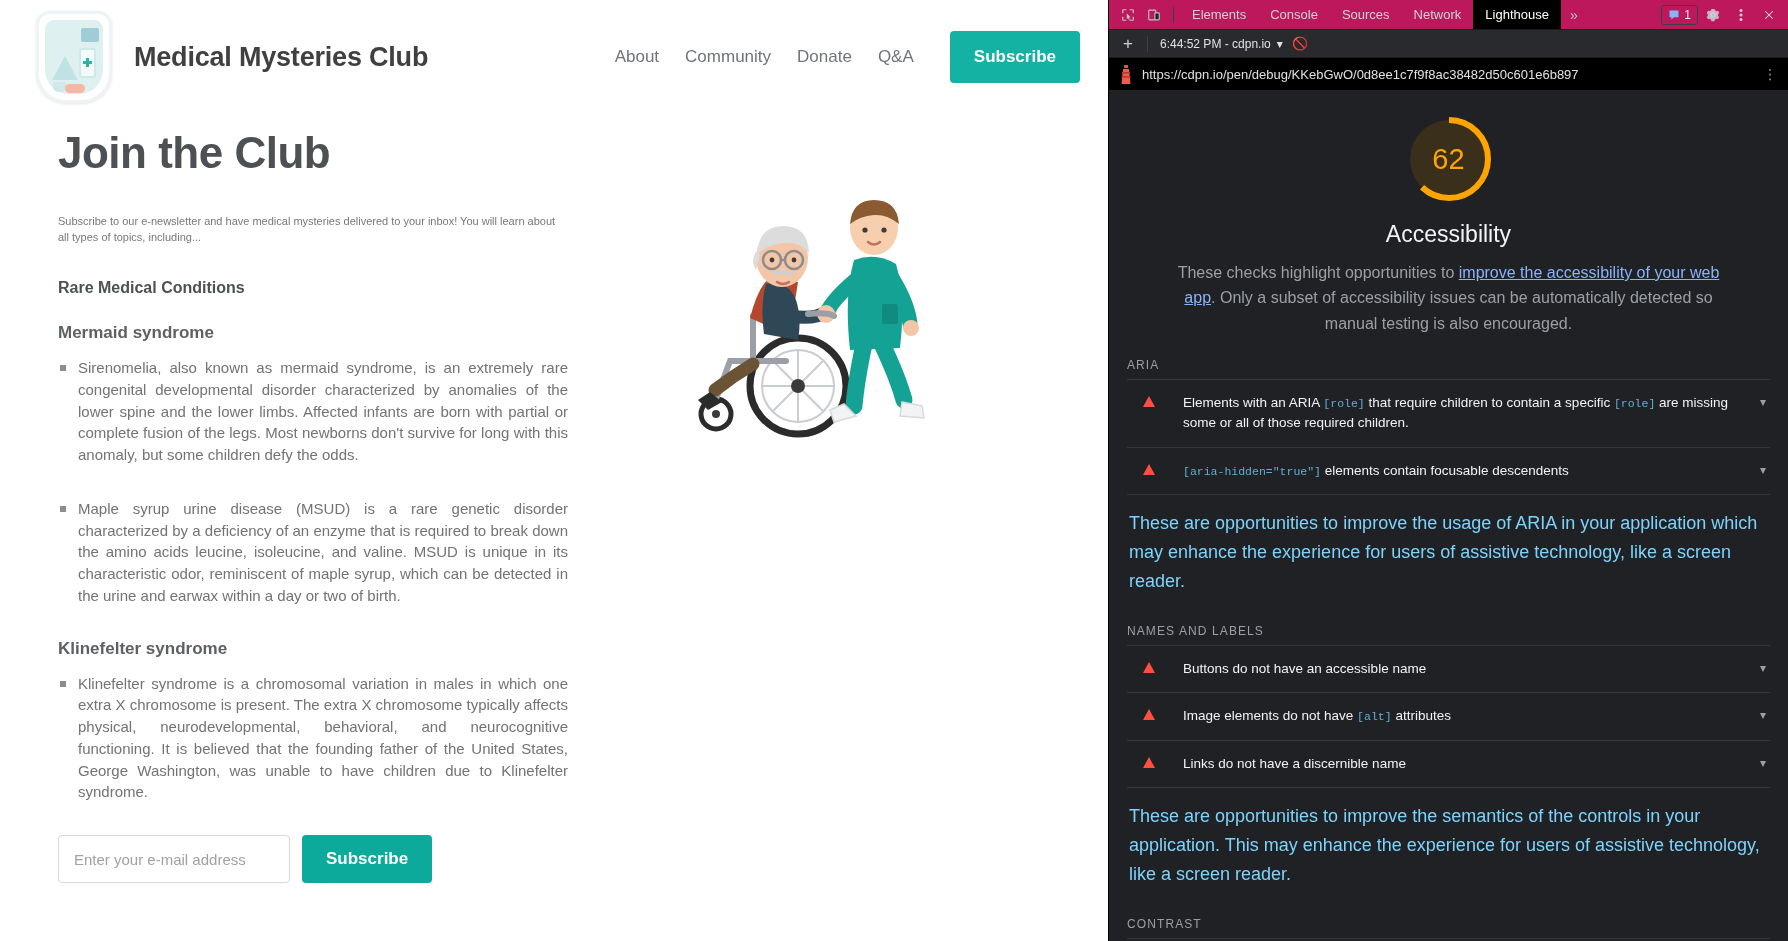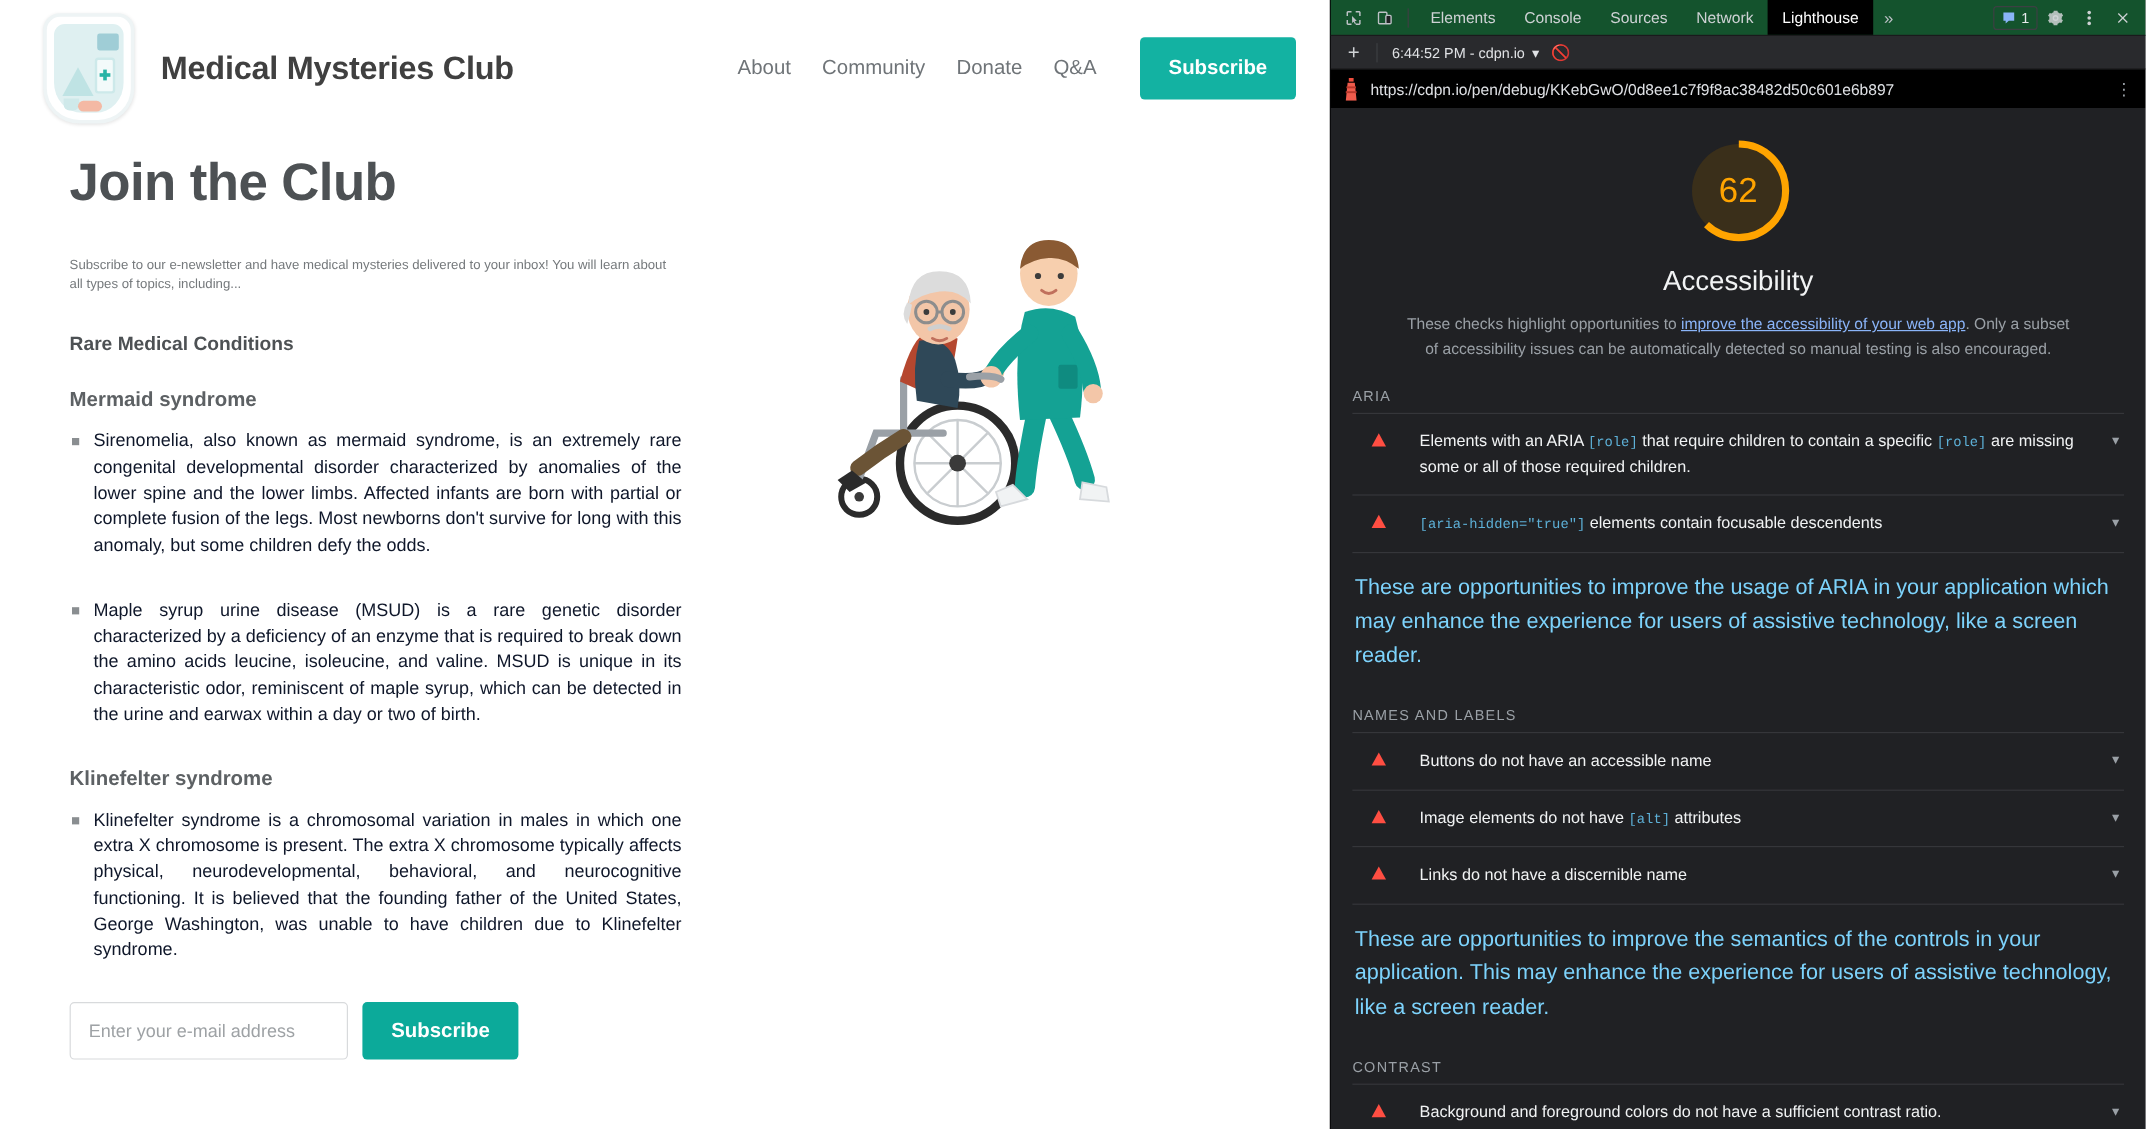--- a/index.html
+++ b/index.html
@@ -88,21 +88,21 @@
   }
   h2.sect {
     font-size: 16px; color: #4d5154; font-weight: bold; margin-bottom: 26px;
   }
   h3.cond {
     font-size: 17px; color: #5d6164; font-weight: bold; margin-bottom: 14px;
   }
   ul.cond-list { list-style: none; margin-bottom: 32px; }
   ul.cond-list li {
     position: relative; padding-left: 20px; max-width: 510px;
-    font-size: 15px; color: #0f172a; line-height: 1.45; text-align: justify;
+    font-size: 15px; color: #737373; line-height: 1.45; text-align: justify;
   }
   ul.cond-list li:before {
     content: ""; position: absolute; left: 2px; top: 8px;
     width: 6px; height: 6px; background: #8a8e91;
   }
   .form-row { display: flex; gap: 12px; margin-top: 10px; align-items: stretch; }
   .email-input {
     width: 232px; height: 48px; border: 1px solid #d8dadc; border-radius: 4px;
     padding: 0 15px; font-size: 15px; color: #8a8e91;
     font-family: "Liberation Sans", sans-serif; background: #fff;
@@ -117,21 +117,21 @@
   
   .illo { position: absolute; right: 130px; top: 196px; width: 320px; height: 270px; }
 
   
   .devtools {
     width: 680px; height: 941px; background: #202124;
     color: #e8eaed; display: flex; flex-direction: column;
     font-size: 12px; border-left: 1px solid #000;
   }
   .dt-toolbar {
-    height: 30px; background: #14532d; display: flex; align-items: center;
+    height: 30px; background: #be185d; display: flex; align-items: center;
     padding: 0 6px; flex: 0 0 auto; border-bottom: 1px solid #1a1a1c;
   }
   .dt-icon-btn {
     width: 26px; height: 24px; display: flex; align-items: center; justify-content: center;
     cursor: pointer; color: #bdc1c6;
   }
   .dt-sep { width: 1px; height: 16px; background: #3c4043; margin: 0 6px; }
   .dt-tabs { display: flex; align-items: center; height: 100%; }
   .dt-tab {
     padding: 0 12px; height: 100%; display: flex; align-items: center;
@@ -171,21 +171,21 @@
   }
   .gauge-wrap { display: flex; flex-direction: column; align-items: center; margin-top: 6px; }
   .gauge { position: relative; width: 94px; height: 94px; }
   .gauge svg { transform: rotate(-90deg); }
   .gauge .score {
     position: absolute; inset: 0; display: flex; align-items: center; justify-content: center;
     font-size: 29px; color: #ffa400;
   }
   .cat-title { font-size: 23px; color: #f1f3f4; margin-top: 15px; font-weight: normal; }
   .cat-desc {
-    font-size: 13px; color: #9aa0a6; text-align: center; line-height: 1.58;
+    font-size: 16px; color: #9aa0a6; text-align: center; line-height: 1.58;
     margin-top: 12px; max-width: 560px;
   }
   .cat-desc a { color: #8ab4f8; text-decoration: underline; }
 
   .aud-group { margin-top: 22px; }
   .aud-group-title {
     font-size: 12px; color: #9aa0a6; letter-spacing: 1.1px; margin-bottom: 7px;
   }
   .aud-row {
     display: flex; align-items: flex-start; gap: 28px;

